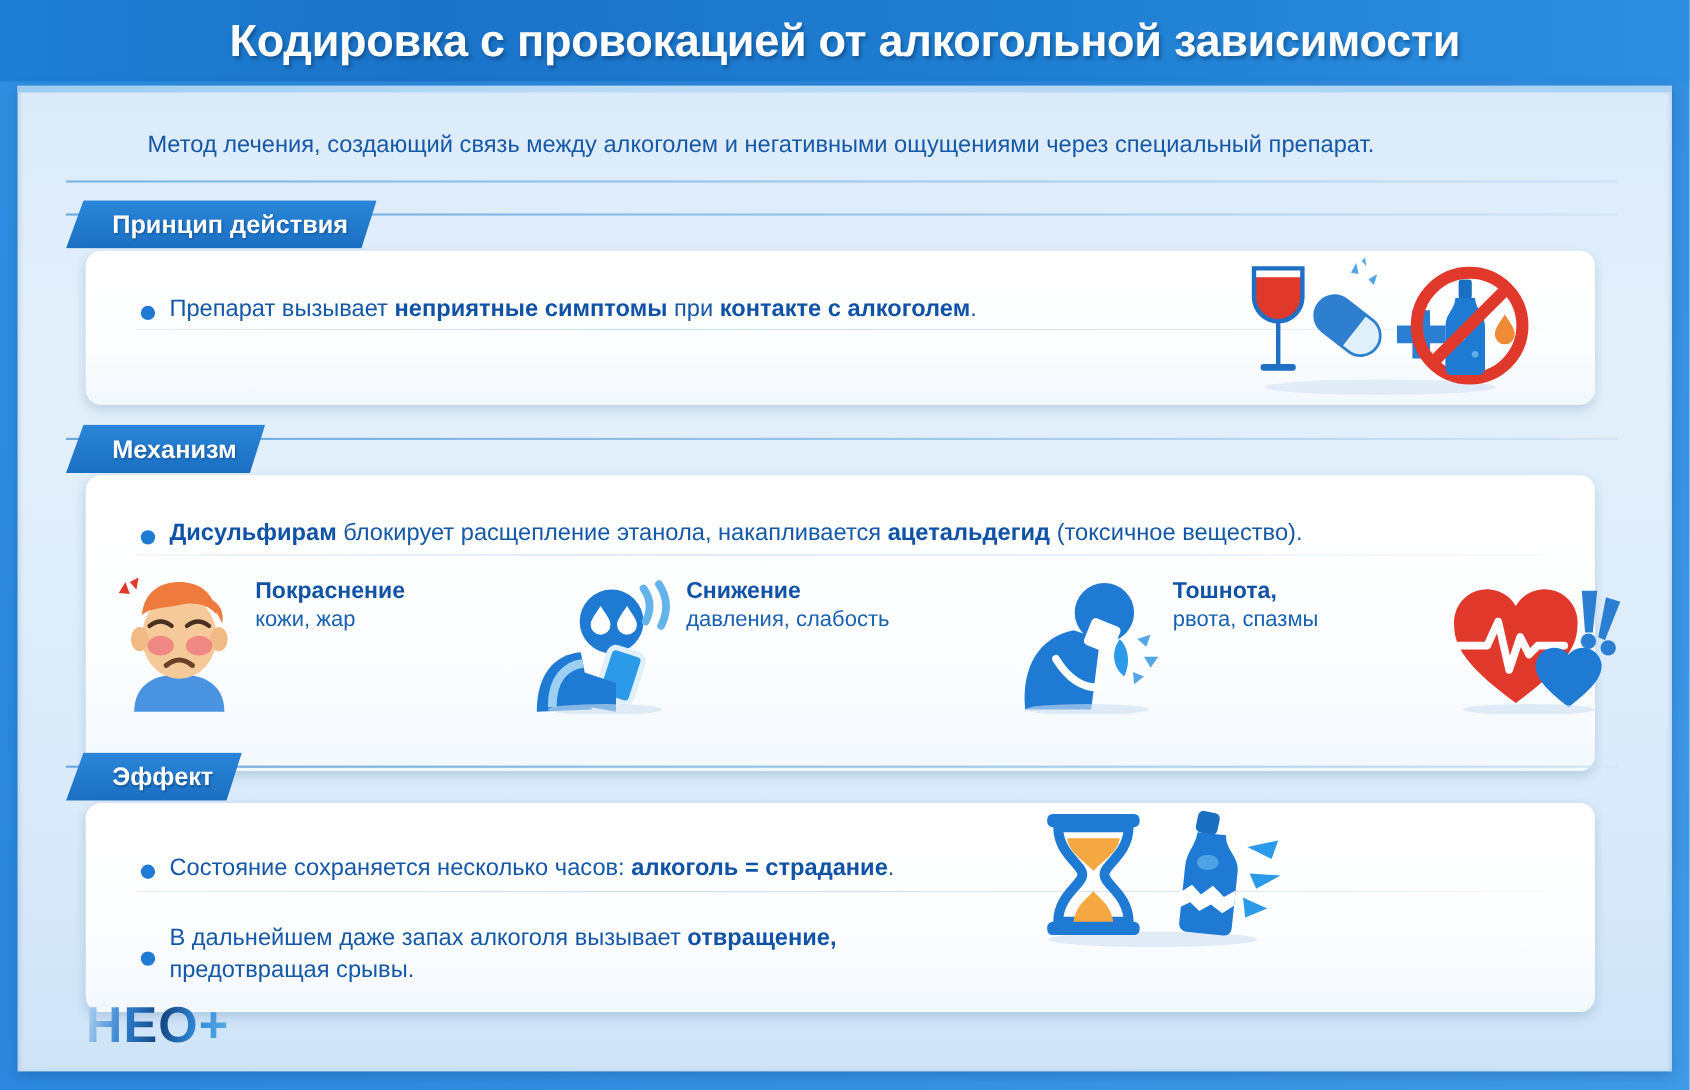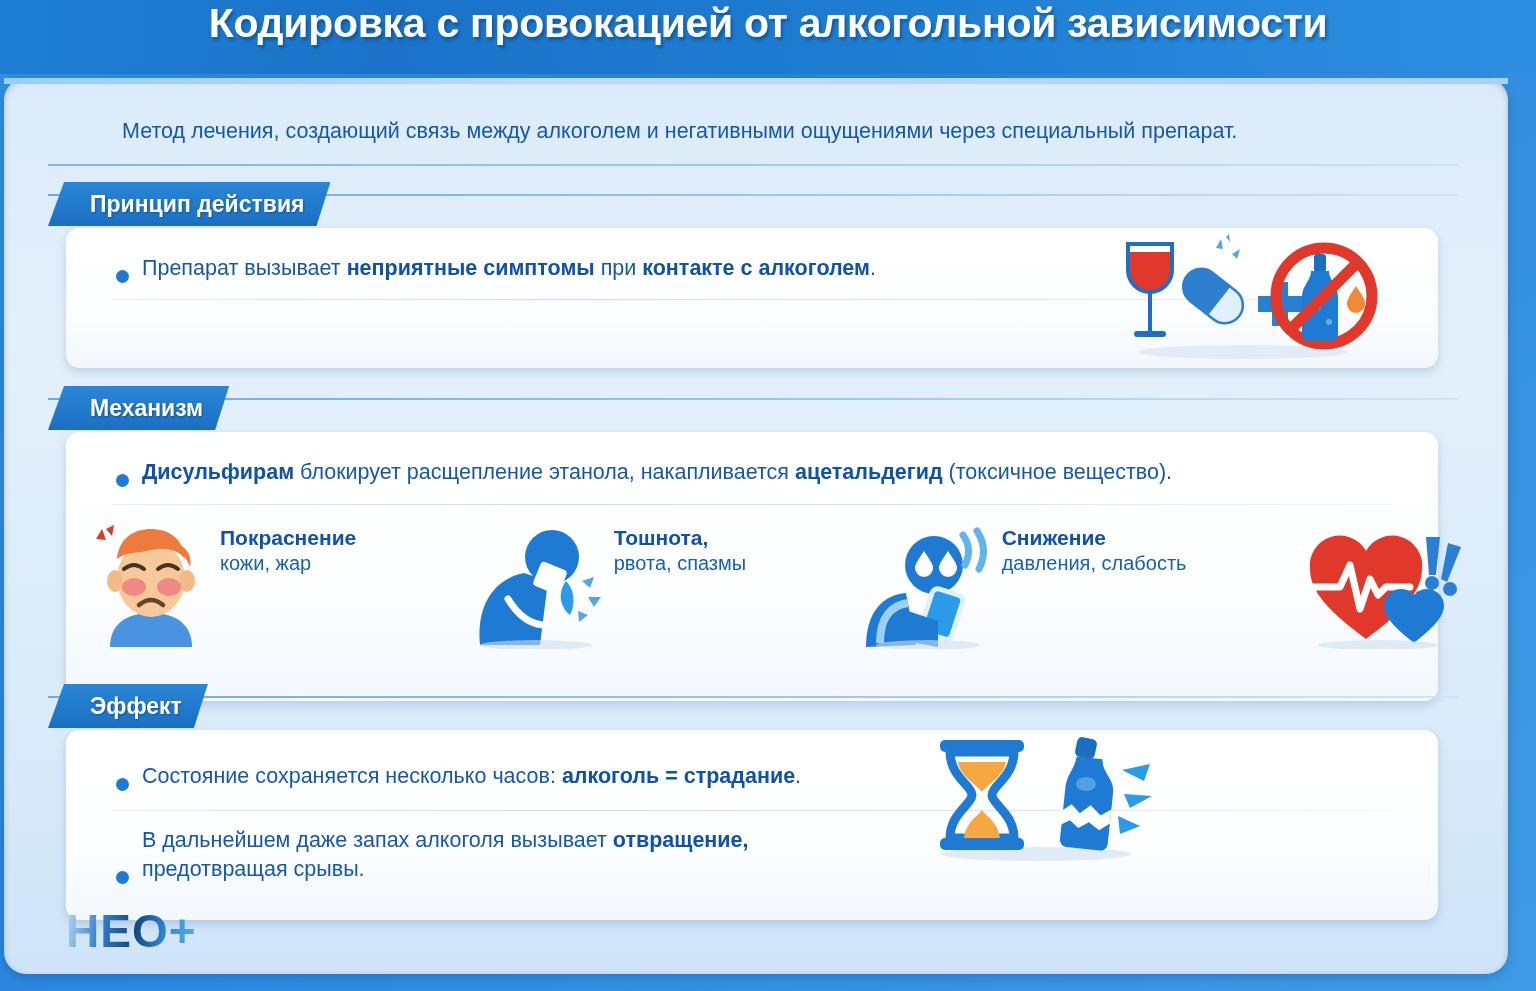--- a/index.html
+++ b/index.html
@@ -7,34 +7,33 @@
     width:1536px;height:991px;overflow:hidden;
     font-family:"Liberation Sans", sans-serif;
     background:linear-gradient(135deg,#2f8fe0 0%,#2a86dd 35%,#3f9ae6 100%);
   }
   .poster{position:relative;width:1536px;height:991px;box-sizing:border-box;}
 
   
   .title-band{
     position:absolute;left:0;top:0;width:1536px;height:74px;
     background:linear-gradient(90deg,#1e7fd4 0%,#1a73c8 25%,#1e7ed2 60%,#2e8ee0 100%);
-    display:flex;align-items:flex-start;justify-content:center;
+    display:flex;align-items:center;justify-content:center;
   }
   .title-text{
     color:#ffffff;font-size:41px;font-weight:bold;letter-spacing:-0.3px;
     text-shadow:2px 3px 3px rgba(10,50,95,.45);
     white-space:nowrap;
   }
 
   
   .panel{
-    position:absolute;left:4px;top:78px;width:1504px;height:896px;
+    position:absolute;left:16px;top:78px;width:1504px;height:896px;
     background:linear-gradient(180deg,#dcebfa 0%,#e3f0fb 30%,#d9eafa 75%,#cfe4f8 100%);
     box-shadow:0 2px 6px rgba(12,60,110,.25) inset, 0 3px 10px rgba(10,45,90,.25);
-    border-radius:22px;
   }
   .panel::before{
     content:"";position:absolute;left:0;top:0;width:100%;height:6px;
     background:linear-gradient(90deg,#9ccdf0,#bcdcf6 40%,#a7d2f2);
   }
 
   
   .intro{
     position:absolute;left:118px;top:40px;width:1320px;
     color:#1558a8;font-size:21.5px;line-height:1.3;white-space:nowrap;
@@ -59,21 +58,21 @@
     clip-path:polygon(16px 0,100% 0,calc(100% - 14px) 100%,0 100%);
     box-shadow:0 3px 5px rgba(12,60,110,.28);
     text-shadow:1px 1px 2px rgba(8,45,90,.45);
   }
   .card{
     position:absolute;left:62px;width:1372px;
     background:linear-gradient(180deg,#ffffff 0%,#fdfeff 55%,#f3f8fd 100%);
     border-radius:14px;
     box-shadow:0 4px 10px rgba(20,70,125,.18);
   }
-  .bullet-row{position:relative;display:flex;align-items:flex-end;}
+  .bullet-row{position:relative;display:flex;align-items:center;margin-top:12px;}
   .dot{
     flex:0 0 auto;width:13px;height:13px;border-radius:50%;
     background:#1f7ad4;margin:9px 13px 0 0;
   }
   .btext{color:#1558a8;font-size:21.5px;line-height:1.34;}
   .btext b{color:#0f52a6;font-weight:bold;}
   .inner-rule{
     position:absolute;height:1px;left:46px;right:46px;
     background:linear-gradient(90deg,#e6eef7,#c9dcf0 35%,#dce9f7 75%,#f2f7fc);
   }
@@ -195,41 +194,20 @@
                 <path d="M14 4 l8 -4 -2 11 z"></path>
               </g>
             </svg>
             <div class="sym-label">
               <span>Покраснение</span>
               <span class="sub">кожи, жар</span>
             </div>
           </div>
 
           <div class="sym">
-            <svg width="130" height="124" viewBox="0 0 130 124">
-              <path d="M6 120 c-4 -40 14 -66 44 -72 l24 8 -8 64 z" fill="#1f7ad4"></path>
-              <circle cx="78" cy="32" r="27" fill="#1f7ad4"></circle>
-              <path d="M30 72 c-8 10 -6 28 6 34 l30 -4 -6 -30 z" fill="#1f7ad4"></path>
-              <path d="M34 74 q16 26 38 26" fill="none" stroke="#ffffff" stroke-width="7" stroke-linecap="round"></path>
-              <rect x="62" y="40" width="28" height="26" rx="4" fill="#ffffff" transform="rotate(22 76 53)"></rect>
-              <path d="M92 56 c8 8 10 22 4 34 -8 -6 -14 -20 -4 -34 z" fill="#2b9ae8"></path>
-              <g fill="#55a6e6">
-                <path d="M108 56 l12 -4 -4 11 z"></path>
-                <path d="M114 72 l13 0 -7 10 z"></path>
-                <path d="M104 86 l10 4 -9 7 z"></path>
-              </g>
-              <ellipse cx="62" cy="120" rx="56" ry="5" fill="#cfe0f2" opacity=".6"></ellipse>
-            </svg>
-            <div class="sym-label">
-              <span>Тошнота,</span>
-              <span class="sub">рвота, спазмы</span>
-            </div>
-          </div>
-
-          <div class="sym">
             <svg width="128" height="124" viewBox="0 0 128 124">
               <path d="M2 122 c0 -34 16 -52 40 -54 l10 52 z" fill="#1f7ad4"></path>
               <path d="M16 118 c0 -26 12 -38 28 -40" fill="none" stroke="#9cd0f2" stroke-width="8"></path>
               <circle cx="70" cy="40" r="29" fill="#1f7ad4"></circle>
               <path d="M60 26 c6 9 9 13 9 17 a9 9 0 0 1 -18 0 c0 -4 3 -8 9 -17 z" fill="#ffffff"></path>
               <path d="M84 26 c6 9 9 13 9 17 a9 9 0 0 1 -18 0 c0 -4 3 -8 9 -17 z" fill="#ffffff"></path>
               <rect x="62" y="66" width="32" height="46" rx="6" fill="#2b9ae8" transform="rotate(18 78 89)"></rect>
               <rect x="62" y="66" width="32" height="46" rx="6" fill="none" stroke="#dff0fb" stroke-width="5" transform="rotate(18 78 89)"></rect>
               <path d="M44 86 c-10 6 -12 20 -4 30 l34 6 v-26 z" fill="#1f7ad4"></path>
               <g fill="none" stroke="#63b4ec" stroke-width="7" stroke-linecap="round">
@@ -238,20 +216,41 @@
               </g>
               <ellipse cx="64" cy="120" rx="52" ry="5" fill="#cfe0f2" opacity=".6"></ellipse>
             </svg>
             <div class="sym-label">
               <span>Снижение</span>
               <span class="sub">давления, слабость</span>
             </div>
           </div>
 
           <div class="sym">
+            <svg width="130" height="124" viewBox="0 0 130 124">
+              <path d="M6 120 c-4 -40 14 -66 44 -72 l24 8 -8 64 z" fill="#1f7ad4"></path>
+              <circle cx="78" cy="32" r="27" fill="#1f7ad4"></circle>
+              <path d="M30 72 c-8 10 -6 28 6 34 l30 -4 -6 -30 z" fill="#1f7ad4"></path>
+              <path d="M34 74 q16 26 38 26" fill="none" stroke="#ffffff" stroke-width="7" stroke-linecap="round"></path>
+              <rect x="62" y="40" width="28" height="26" rx="4" fill="#ffffff" transform="rotate(22 76 53)"></rect>
+              <path d="M92 56 c8 8 10 22 4 34 -8 -6 -14 -20 -4 -34 z" fill="#2b9ae8"></path>
+              <g fill="#55a6e6">
+                <path d="M108 56 l12 -4 -4 11 z"></path>
+                <path d="M114 72 l13 0 -7 10 z"></path>
+                <path d="M104 86 l10 4 -9 7 z"></path>
+              </g>
+              <ellipse cx="62" cy="120" rx="56" ry="5" fill="#cfe0f2" opacity=".6"></ellipse>
+            </svg>
+            <div class="sym-label">
+              <span>Тошнота,</span>
+              <span class="sub">рвота, спазмы</span>
+            </div>
+          </div>
+
+          <div class="sym">
             <svg width="160" height="124" viewBox="0 0 160 124">
               <path d="M62 114 C24 86 6 66 6 44 A30 30 0 0 1 62 26 A30 30 0 0 1 118 44 C118 66 100 86 62 114 z" fill="#e0392b"></path>
               <path d="M10 62 h26 l10 -22 10 44 10 -30 8 16 8 -8 h24" fill="none" stroke="#ffffff" stroke-width="7" stroke-linejoin="round" stroke-linecap="round"></path>
               <path d="M110 118 C90 102 80 92 80 80 A17 17 0 0 1 110 70 A17 17 0 0 1 140 80 C140 92 130 102 110 118 z" fill="#1f7ad4"></path>
               <g fill="#2a7fd2">
                 <path d="M122 12 l14 0 -4 38 h-7 z"></path>
                 <circle cx="128" cy="58" r="7"></circle>
                 <path d="M144 18 l13 4 -14 35 -6 -3 z"></path>
                 <circle cx="146" cy="64" r="7"></circle>
               </g>

